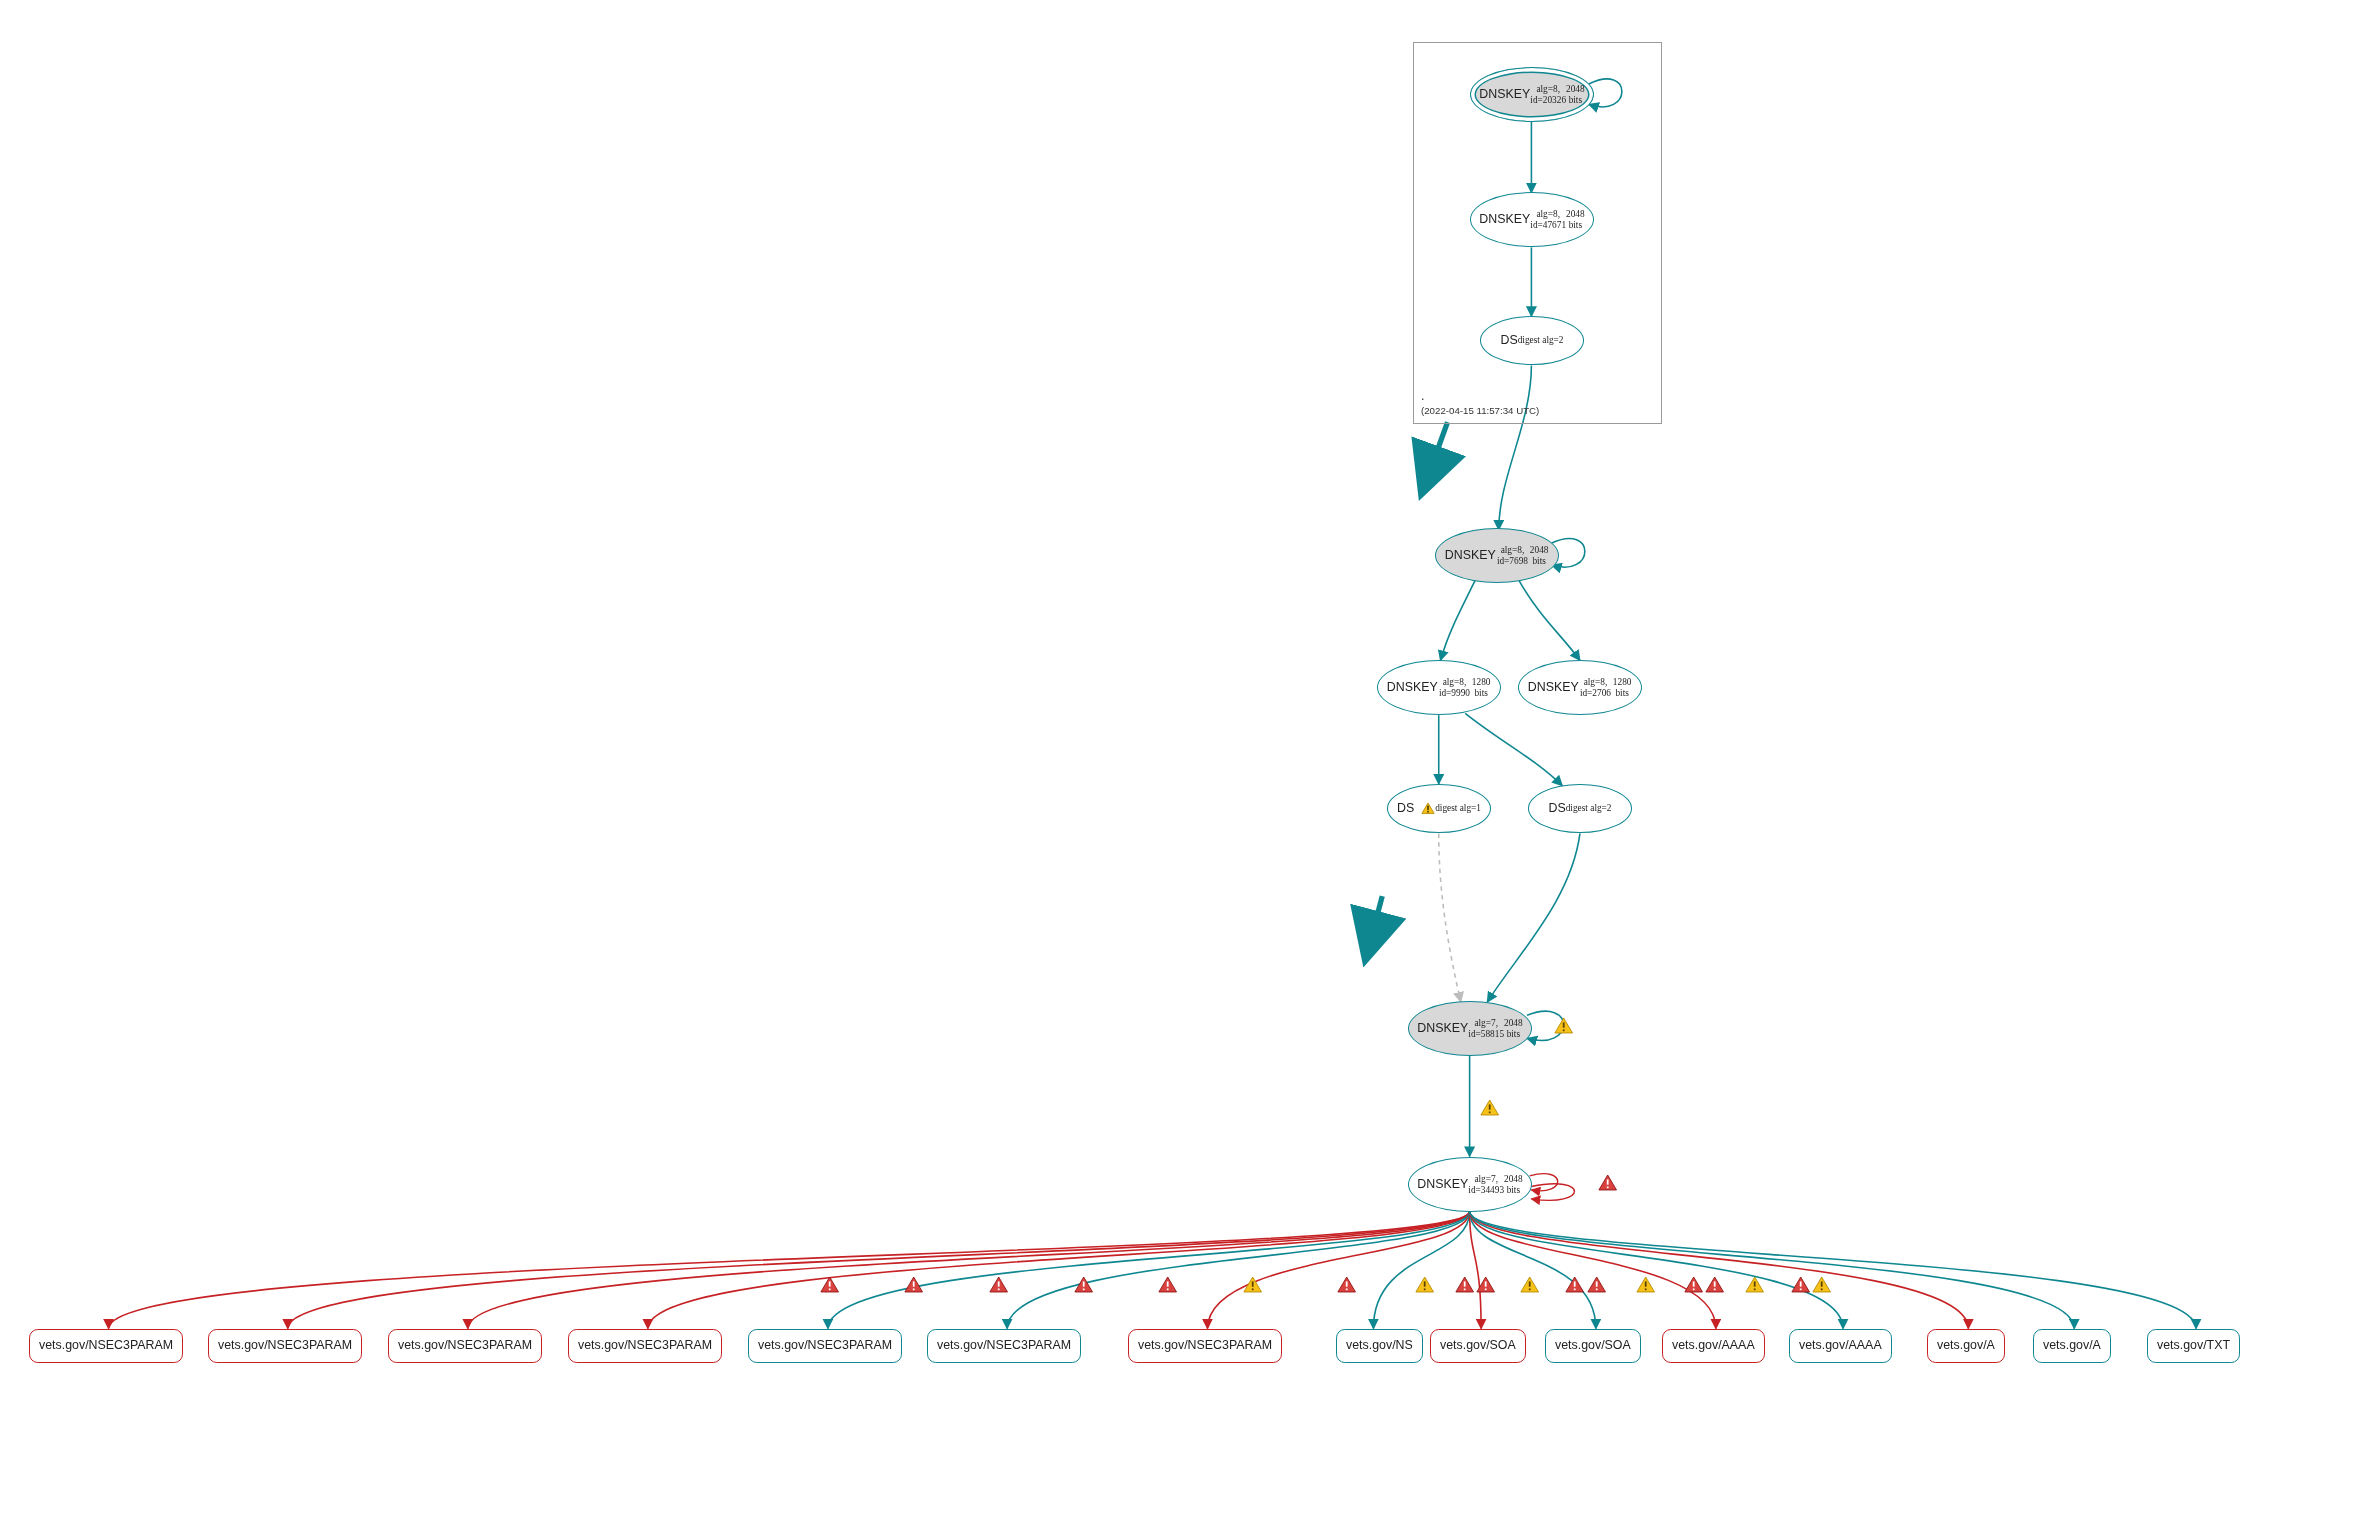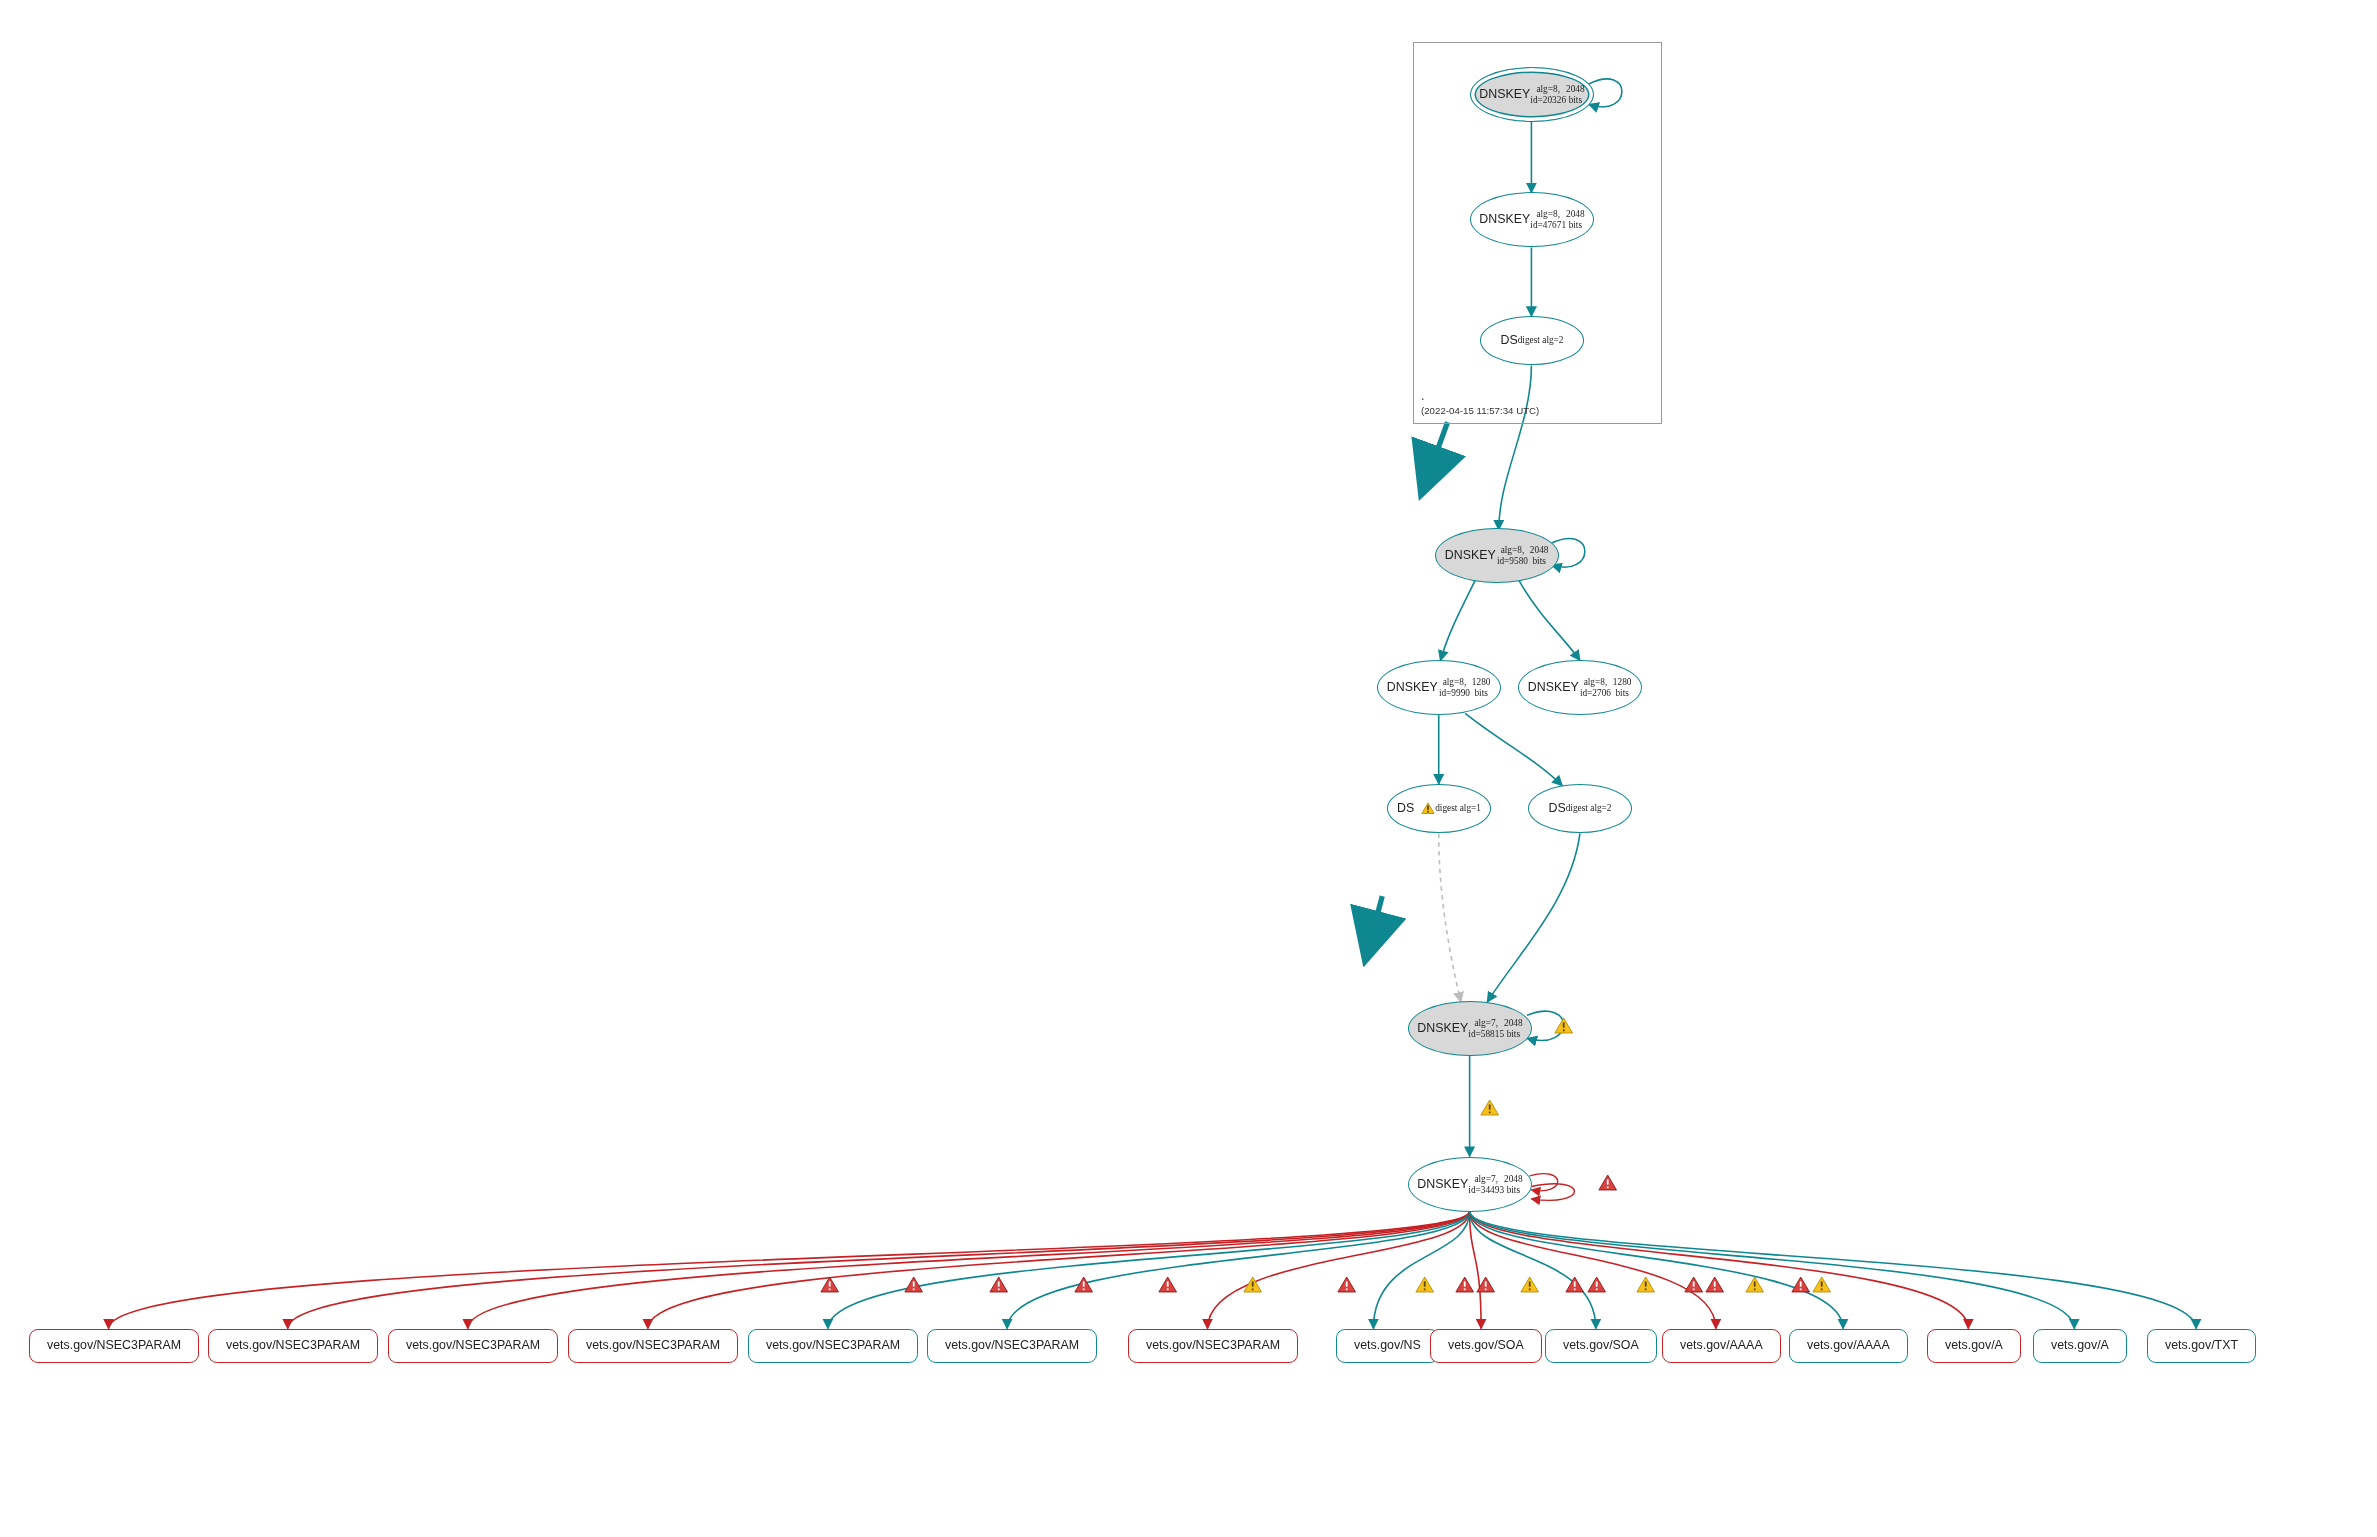--- a/index.html
+++ b/index.html
@@ -67,21 +67,21 @@
     height: 55px;
   }
   .ellipse.small {
     width: 104px;
     height: 49px;
     text-align: center;
   }
   .rrbox {
     border-radius: 8.8px;
     height: 34px;
-    padding: 0 17px;
+    padding: 0 9px;
     font-size: 12.4px;
     white-space: nowrap;
   }
   .node.red {
     border-color: #c62124;
   }
   .node .t1 {
     font-size: 12.4px;
     font-weight: 500;
   }
@@ -213,21 +213,21 @@
   <span class="t2">alg=8, id=47671</span>
   <span class="t2">2048 bits</span>
 </div>
 <div class="node ellipse small" style="left:1480px; top:316px;">
   <span class="t1">DS</span>
   <span class="t2">digest alg=2</span>
 </div>
 
 <div class="node ellipse ksk-single" style="left:1435px; top:528px;">
   <span class="t1">DNSKEY</span>
-  <span class="t2">alg=8, id=9580</span>
+  <span class="t2">alg=8, id=7698</span>
   <span class="t2">2048 bits</span>
 </div>
 <div class="node ellipse" style="left:1377px; top:660px;">
   <span class="t1">DNSKEY</span>
   <span class="t2">alg=8, id=9990</span>
   <span class="t2">1280 bits</span>
 </div>
 <div class="node ellipse" style="left:1518px; top:660px;">
   <span class="t1">DNSKEY</span>
   <span class="t2">alg=8, id=2706</span>

